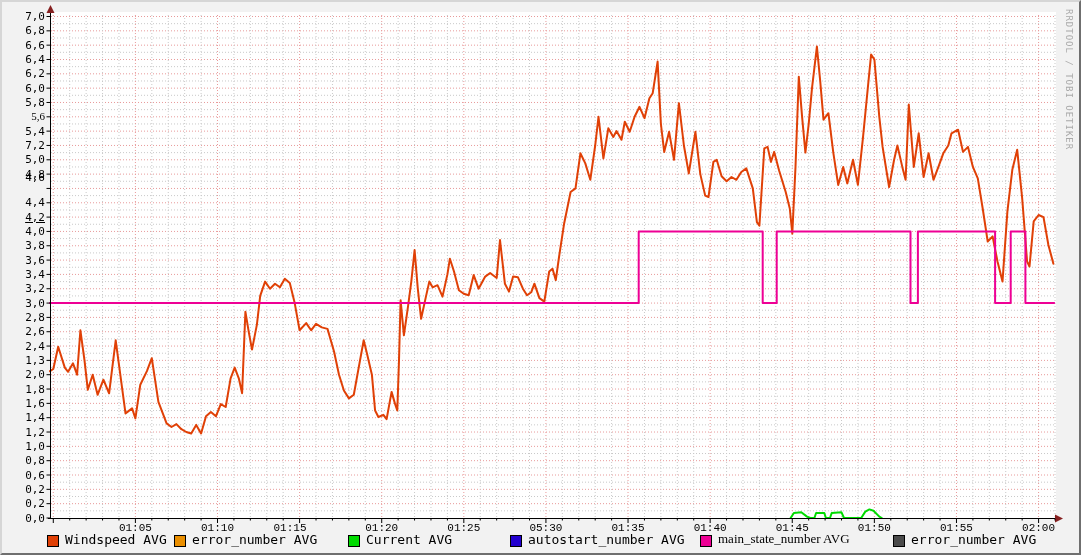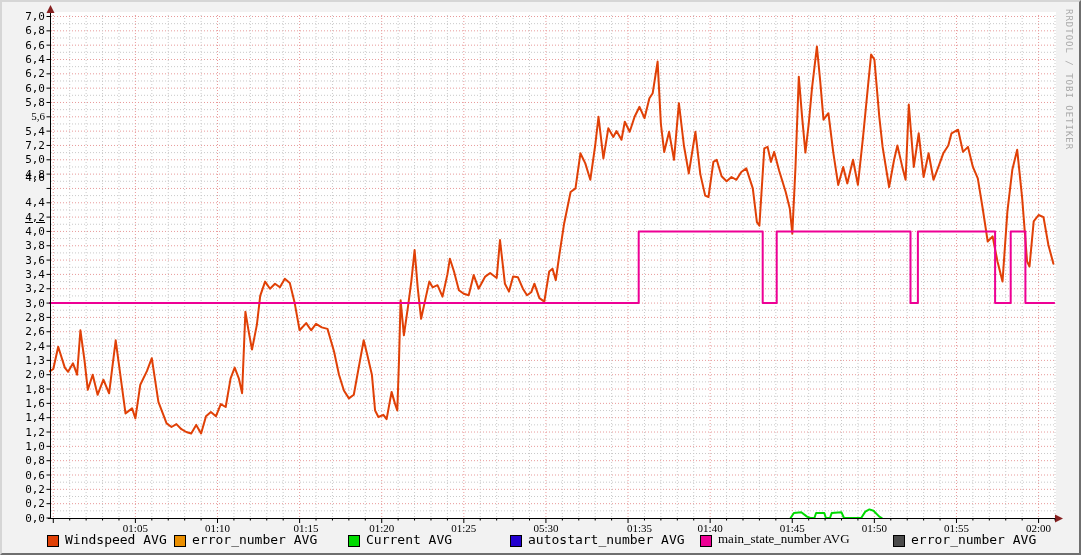--- a/index.html
+++ b/index.html
@@ -19,21 +19,21 @@
   }
   svg.chart{position:absolute;left:0;top:0;}
   .ylab{
     position:absolute;width:32px;text-align:right;
     font-size:11px;line-height:13px;color:#000;
     font-family:"DejaVu Sans Mono", monospace;
   }
   .xlab{
     position:absolute;width:48px;text-align:center;
     font-size:11px;line-height:13px;color:#000;
-    font-family:Liberation Serif, serif;
+    font-family:Liberation Mono, monospace;
   }
   .legend-item{
     position:absolute;top:531px;height:14px;
     display:flex;align-items:flex-end;
     font-size:13px;color:#000;
     font-family:"DejaVu Sans Mono", monospace;
     white-space:nowrap;
   }
   .swatch{
     display:inline-block;width:10px;height:10px;
@@ -325,25 +325,25 @@
       <div class="ylab" style="left: 11px; top: 79.6429px;">6,0</div>
       <div class="ylab" style="left: 11px; top: 65.3143px;">6,2</div>
       <div class="ylab" style="left: 11px; top: 50.9857px;">6,4</div>
       <div class="ylab" style="left: 11px; top: 36.6571px;">6,6</div>
       <div class="ylab" style="left: 11px; top: 22.3286px;">6,8</div>
       <div class="ylab" style="left: 11px; top: 8px;">7,0</div>
     </div>
   <div id="xlabels">
       <div class="xlab" style="left: 109.392px; top: 520px;">01:05</div>
       <div class="xlab" style="left: 191.5px; top: 520px;">01:10</div>
-      <div class="xlab" style="left: 280px; top: 520px;">01:15</div>
+      <div class="xlab" style="left: 264px; top: 520px;">01:15</div>
       <div class="xlab" style="left: 355.716px; top: 520px;">01:20</div>
       <div class="xlab" style="left: 437.824px; top: 520px;">01:25</div>
       <div class="xlab" style="left: 519.931px; top: 520px;">05:30</div>
-      <div class="xlab" style="left: 602.039px; top: 520px; text-align: right;">01:35</div>
+      <div class="xlab" style="left: 602.039px; top: 520px;">01:35</div>
       <div class="xlab" style="left: 684.147px; top: 520px;">01:40</div>
       <div class="xlab" style="left: 766.255px; top: 520px;">01:45</div>
       <div class="xlab" style="left: 848.363px; top: 520px;">01:50</div>
       <div class="xlab" style="left: 930.471px; top: 520px;">01:55</div>
       <div class="xlab" style="left: 1012.58px; top: 520px;">02:00</div>
     </div>
   <div id="legend">
       <div class="legend-item" style="left: 45px;">
         <span class="swatch" style="background: rgb(224, 64, 6);"></span>
         <span>Windspeed AVG</span>

